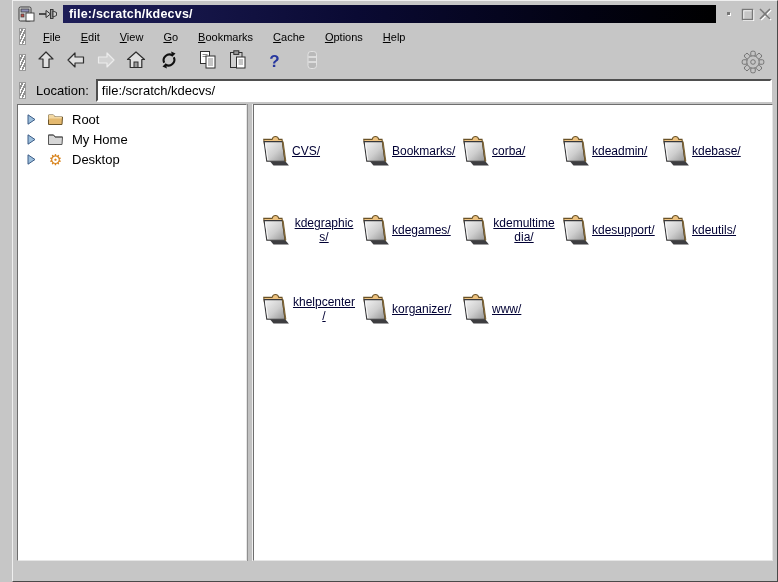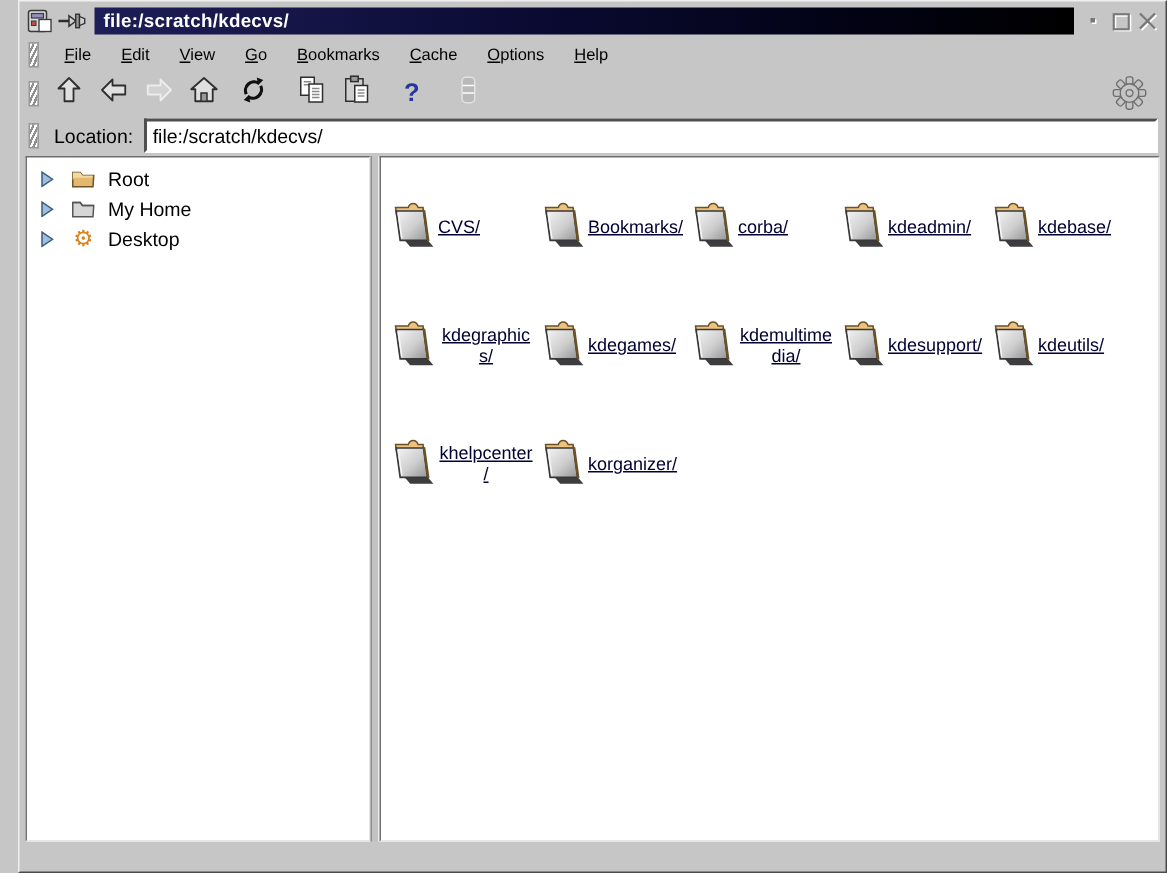--- a/index.html
+++ b/index.html
@@ -478,19 +478,36 @@
                   </linearGradient>
                 </defs>
                 <polygon points="13,27.5 28,27.5 31.5,31.5 16.5,31.5" fill="#3d3d40"></polygon>
                 <path d="M7 6.2 L15.2 6.2 C16.2 2.6 20.6 2.6 21.6 6.2 L24.8 6.2 L25.4 11 L7.7 11 Z" fill="#edc27f" stroke="#6a5226" stroke-width="1"></path>
                 <path d="M7.4 8.4 L25.1 8.4 L27.7 27.4 L10 27.4 Z" fill="url(#fg)" stroke="#38383a" stroke-width="1.1"></path>
                 <path d="M25.1 8.4 L25.9 8.4 L28.5 27.4 L27.7 27.4 Z" fill="#e8bd79" stroke="#6a5226" stroke-width="0.8"></path>
                 <line x1="8.7" y1="9.8" x2="11.1" y2="26.2" stroke="#f6f6f6" stroke-width="1"></line>
               </svg></span>
             <a class="f-label" data-name="folder-link">korganizer/</a>
           </div>
+          <div class="folder-item" data-name="folder-item-www">
+            <span class="f-icon" data-name="folder-icon"><svg width="36" height="34" viewBox="0 0 34 33">
+                <defs>
+                  <linearGradient id="fg" x1="0" y1="0" x2="1" y2="1">
+                    <stop offset="0" stop-color="#f4f4f4"></stop>
+                    <stop offset="0.55" stop-color="#cecece"></stop>
+                    <stop offset="1" stop-color="#949494"></stop>
+                  </linearGradient>
+                </defs>
+                <polygon points="13,27.5 28,27.5 31.5,31.5 16.5,31.5" fill="#3d3d40"></polygon>
+                <path d="M7 6.2 L15.2 6.2 C16.2 2.6 20.6 2.6 21.6 6.2 L24.8 6.2 L25.4 11 L7.7 11 Z" fill="#edc27f" stroke="#6a5226" stroke-width="1"></path>
+                <path d="M7.4 8.4 L25.1 8.4 L27.7 27.4 L10 27.4 Z" fill="url(#fg)" stroke="#38383a" stroke-width="1.1"></path>
+                <path d="M25.1 8.4 L25.9 8.4 L28.5 27.4 L27.7 27.4 Z" fill="#e8bd79" stroke="#6a5226" stroke-width="0.8"></path>
+                <line x1="8.7" y1="9.8" x2="11.1" y2="26.2" stroke="#f6f6f6" stroke-width="1"></line>
+              </svg></span>
+            <a class="f-label" data-name="folder-link">www/</a>
+          </div>
         </div>
     </div>
   </div>
 
   <div class="statusbar" data-name="statusbar"><span data-name="statusbar-text"></span></div>
 
 </div>
 
 </body></html>

